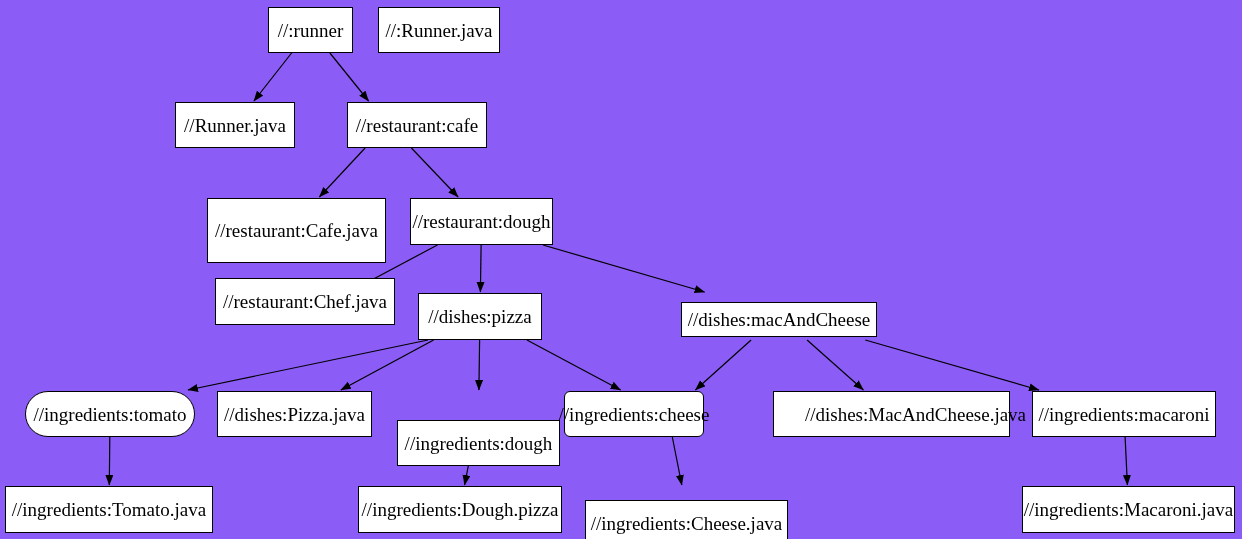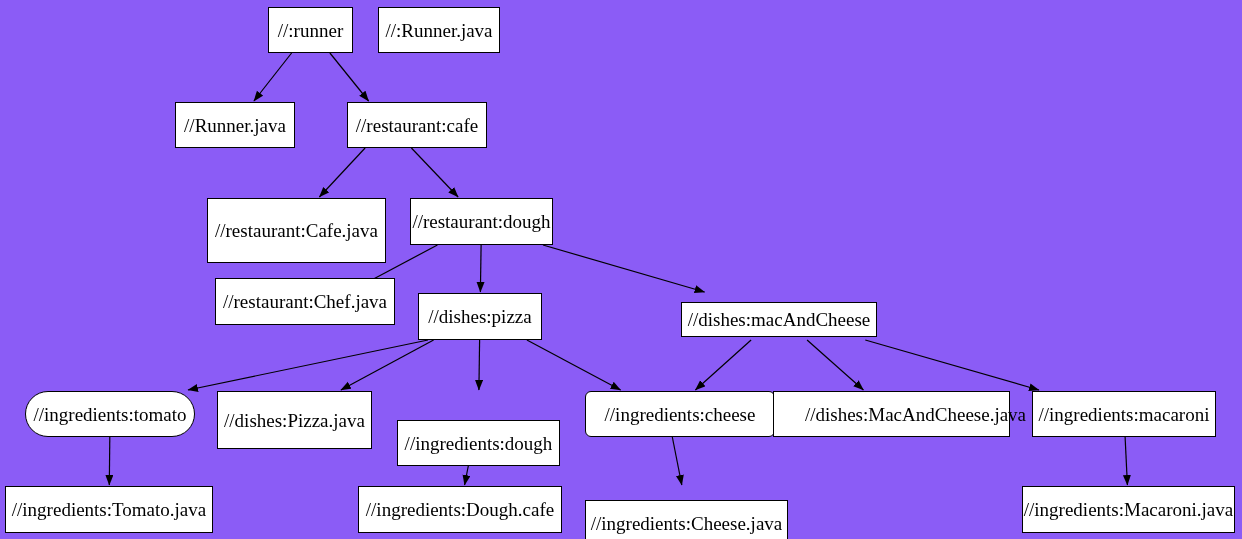--- a/index.html
+++ b/index.html
@@ -70,22 +70,22 @@
   <div class="graph-node" style="left: 268px; top: 7px; width: 85px; height: 46px;">//:runner</div>
   <div class="graph-node" style="left: 378px; top: 7px; width: 122px; height: 46px;">//:Runner.java</div>
   <div class="graph-node" style="left: 175px; top: 102px; width: 120px; height: 46px;">//Runner.java</div>
   <div class="graph-node" style="left: 318px; top: 102px; width: 140px; height: 46px; margin-left: 29px;">//restaurant:cafe</div>
   <div class="graph-node" style="left: 207px; top: 198px; width: 179px; height: 65px;">//restaurant:Cafe.java</div>
   <div class="graph-node" style="left: 410px; top: 198px; width: 143px; height: 47px;">//restaurant:dough</div>
   <div class="graph-node" style="left: 215px; top: 278px; width: 180px; height: 47px;">//restaurant:Chef.java</div>
   <div class="graph-node" style="left: 418px; top: 293px; width: 124px; height: 47px;">//dishes:pizza</div>
   <div class="graph-node" style="left: 681px; top: 293px; width: 196px; height: 35px; margin-top: 9px;">//dishes:macAndCheese</div>
   <div class="graph-node" style="left: 25px; top: 391px; width: 170px; height: 46px; border-radius: 23px;">//ingredients:tomato</div>
-  <div class="graph-node" style="left: 217px; top: 391px; width: 155px; height: 58px;">//dishes:Pizza.java</div>
+  <div class="graph-node" style="left: 217px; top: 391px; width: 155px; height: 46px;">//dishes:Pizza.java</div>
   <div class="graph-node" style="left: 397px; top: 391px; width: 163px; height: 46px; margin-top: 29px;">//ingredients:dough</div>
-  <div class="graph-node" style="left: 585px; top: 391px; width: 190px; height: 46px; border-radius: 6px;">//ingredients:cheese</div>
+  <div class="graph-node" style="left: 564px; top: 391px; width: 140px; height: 46px; border-radius: 6px;">//ingredients:cheese</div>
   <div class="graph-node" style="left: 773px; top: 391px; width: 237px; height: 46px; padding-left: 48px;">//dishes:MacAndCheese.java</div>
   <div class="graph-node" style="left: 1032px; top: 391px; width: 184px; height: 46px;">//ingredients:macaroni</div>
   <div class="graph-node" style="left: 5px; top: 486px; width: 208px; height: 47px;">//ingredients:Tomato.java</div>
-  <div class="graph-node" style="left: 358px; top: 486px; width: 204px; height: 47px;">//ingredients:Dough.cafe</div>
+  <div class="graph-node" style="left: 358px; top: 486px; width: 204px; height: 47px;">//ingredients:Dough.pizza</div>
   <div class="graph-node" style="left: 585px; top: 500px; width: 203px; height: 47px;">//ingredients:Cheese.java</div>
   <div class="graph-node" style="left: 1022px; top: 486px; width: 213px; height: 47px;">//ingredients:Macaroni.java</div>
 </div>
 
 </body></html>

